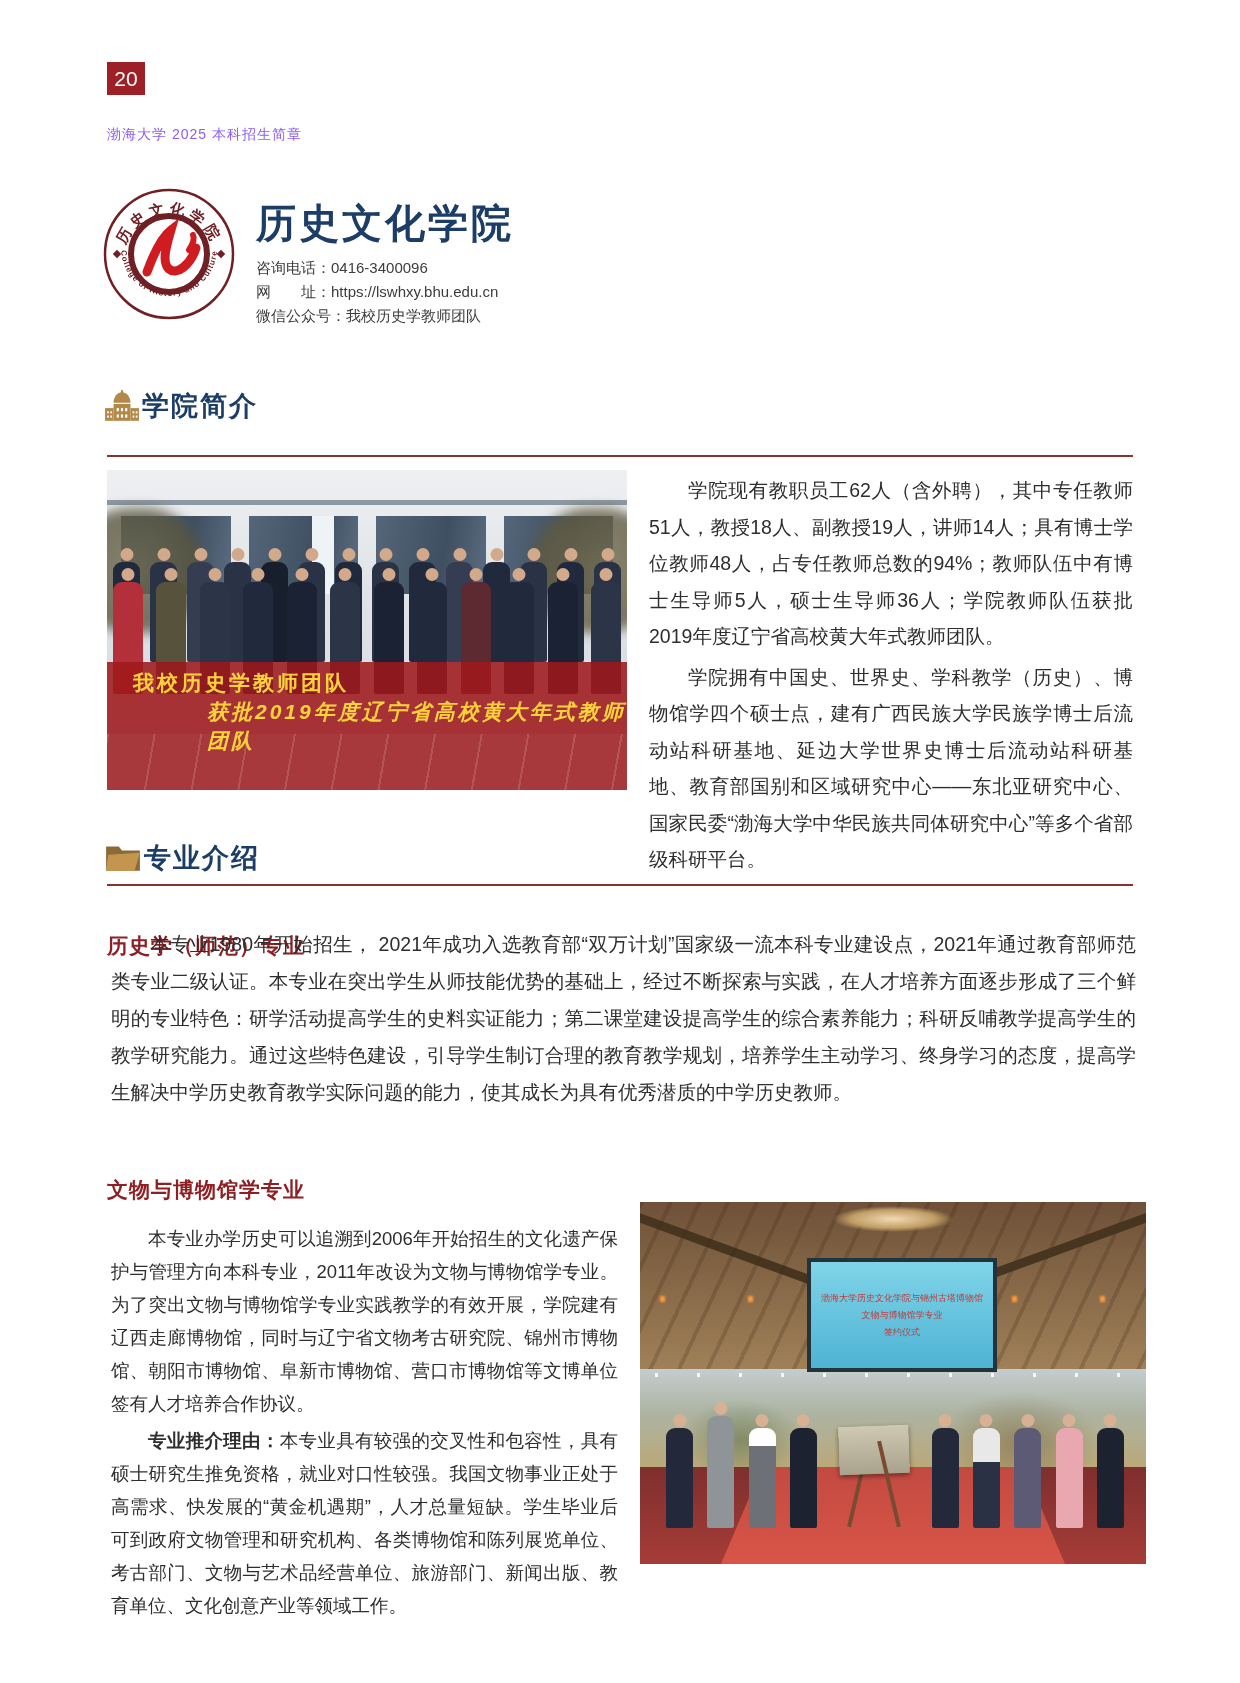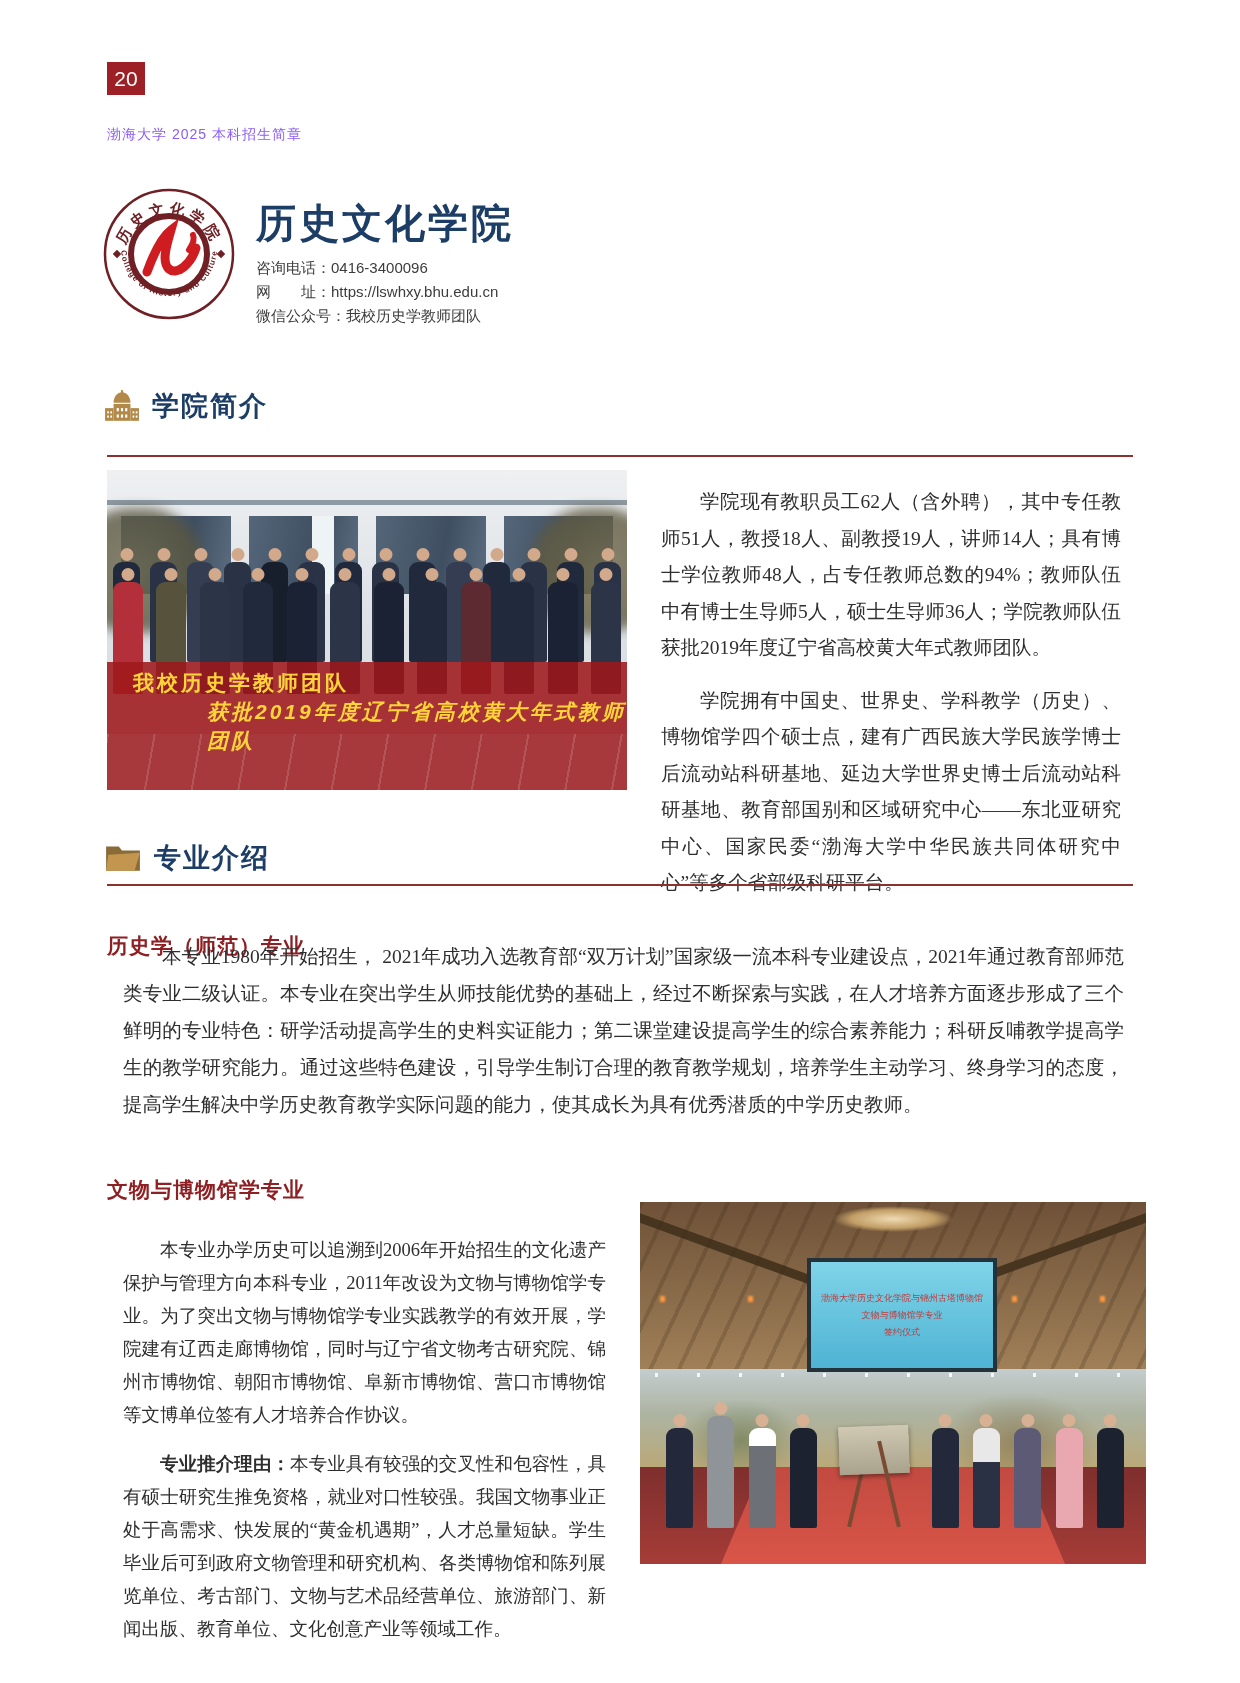--- a/index.html
+++ b/index.html
@@ -12,21 +12,21 @@
   .brochure-line{position:absolute;left:107px;top:100px;font-size:14px;color:#8b5cf6;letter-spacing:1px;margin-top:26px;}
 
   
   .logo{position:absolute;left:103px;top:188px;width:132px;height:132px;}
   .college-name{position:absolute;left:256px;top:196px;font-size:40px;font-weight:bold;
                 color:#1C3D66;letter-spacing:3px;}
   .contacts{position:absolute;left:256px;top:256px;font-size:15px;color:#3c3c3c;line-height:24px;}
   .contacts .row{white-space:pre;}
 
   
-  .sec-header{position:absolute;left:104px;display:flex;align-items:center;gap:12px;
+  .sec-header{position:absolute;left:104px;display:flex;align-items:center;gap:2px;
               color:#1C3D66;font-size:27px;font-weight:bold;letter-spacing:2px;}
   .sec-header svg{display:block;}
   .rule{position:absolute;left:107px;width:1026px;border-top:2px solid #8A332E;}
 
   
   .photo1{position:absolute;left:107px;top:470px;width:512px;height:320px;overflow:hidden;
           background:linear-gradient(#eef0f2,#dfe3e7 40%,#d3d8dc);padding-left:8px;}
   .p1-eave{position:absolute;top:30px;left:0;right:0;height:5px;background:#8d99a3;}
   .p1-windows{position:absolute;top:46px;left:14px;right:14px;height:78px;display:flex;gap:18px;}
   .p1-win{flex:1;background:linear-gradient(100deg,#55667a,#3f4f61 60%,#5d6e82);}
@@ -51,21 +51,21 @@
   .p1-cap{position:absolute;bottom:56px;left:0;right:0;height:66px;z-index:3;
           background:rgba(158,24,28,.87);color:#FFD43B;font-weight:bold;font-size:21px;
           padding:6px 0 0 26px;line-height:29px;letter-spacing:3px;}
   .p1-cap .l2{padding-left:74px;font-style:italic;}
   .p1-carpet{position:absolute;bottom:0;left:0;right:0;height:56px;z-index:2;background:#a7383b;}
   .p1-carpet::after{content:"";position:absolute;inset:0;
           background:repeating-linear-gradient(100deg,rgba(255,255,255,.14) 0 2px,transparent 2px 46px);}
 
   
   .rcol{position:absolute;left:645px;top:468px;width:492px;font-size:19.5px;line-height:36.5px;}
-  .rcol p,.flow p{margin:16px;text-indent:2em;text-align:justify;font-family:Liberation Serif, serif;}
+  .rcol p,.flow p{margin:4px;text-indent:2em;text-align:justify;}
 
   
   .major-title{position:absolute;left:107px;font-size:21px;font-weight:bold;color:#8E2024;letter-spacing:1px;}
   .flow{position:absolute;font-size:19.5px;line-height:37px;}
   .m1{left:107px;top:922px;width:1033px;}
   .m2{left:107px;top:1218px;width:515px;font-size:18.5px;line-height:33px;}
 
   
   .photo2{position:absolute;left:640px;top:1202px;width:506px;height:362px;overflow:hidden;background:#8d6b49;}
   .p2-ceiling{position:absolute;top:0;left:0;right:0;height:167px;overflow:hidden;

